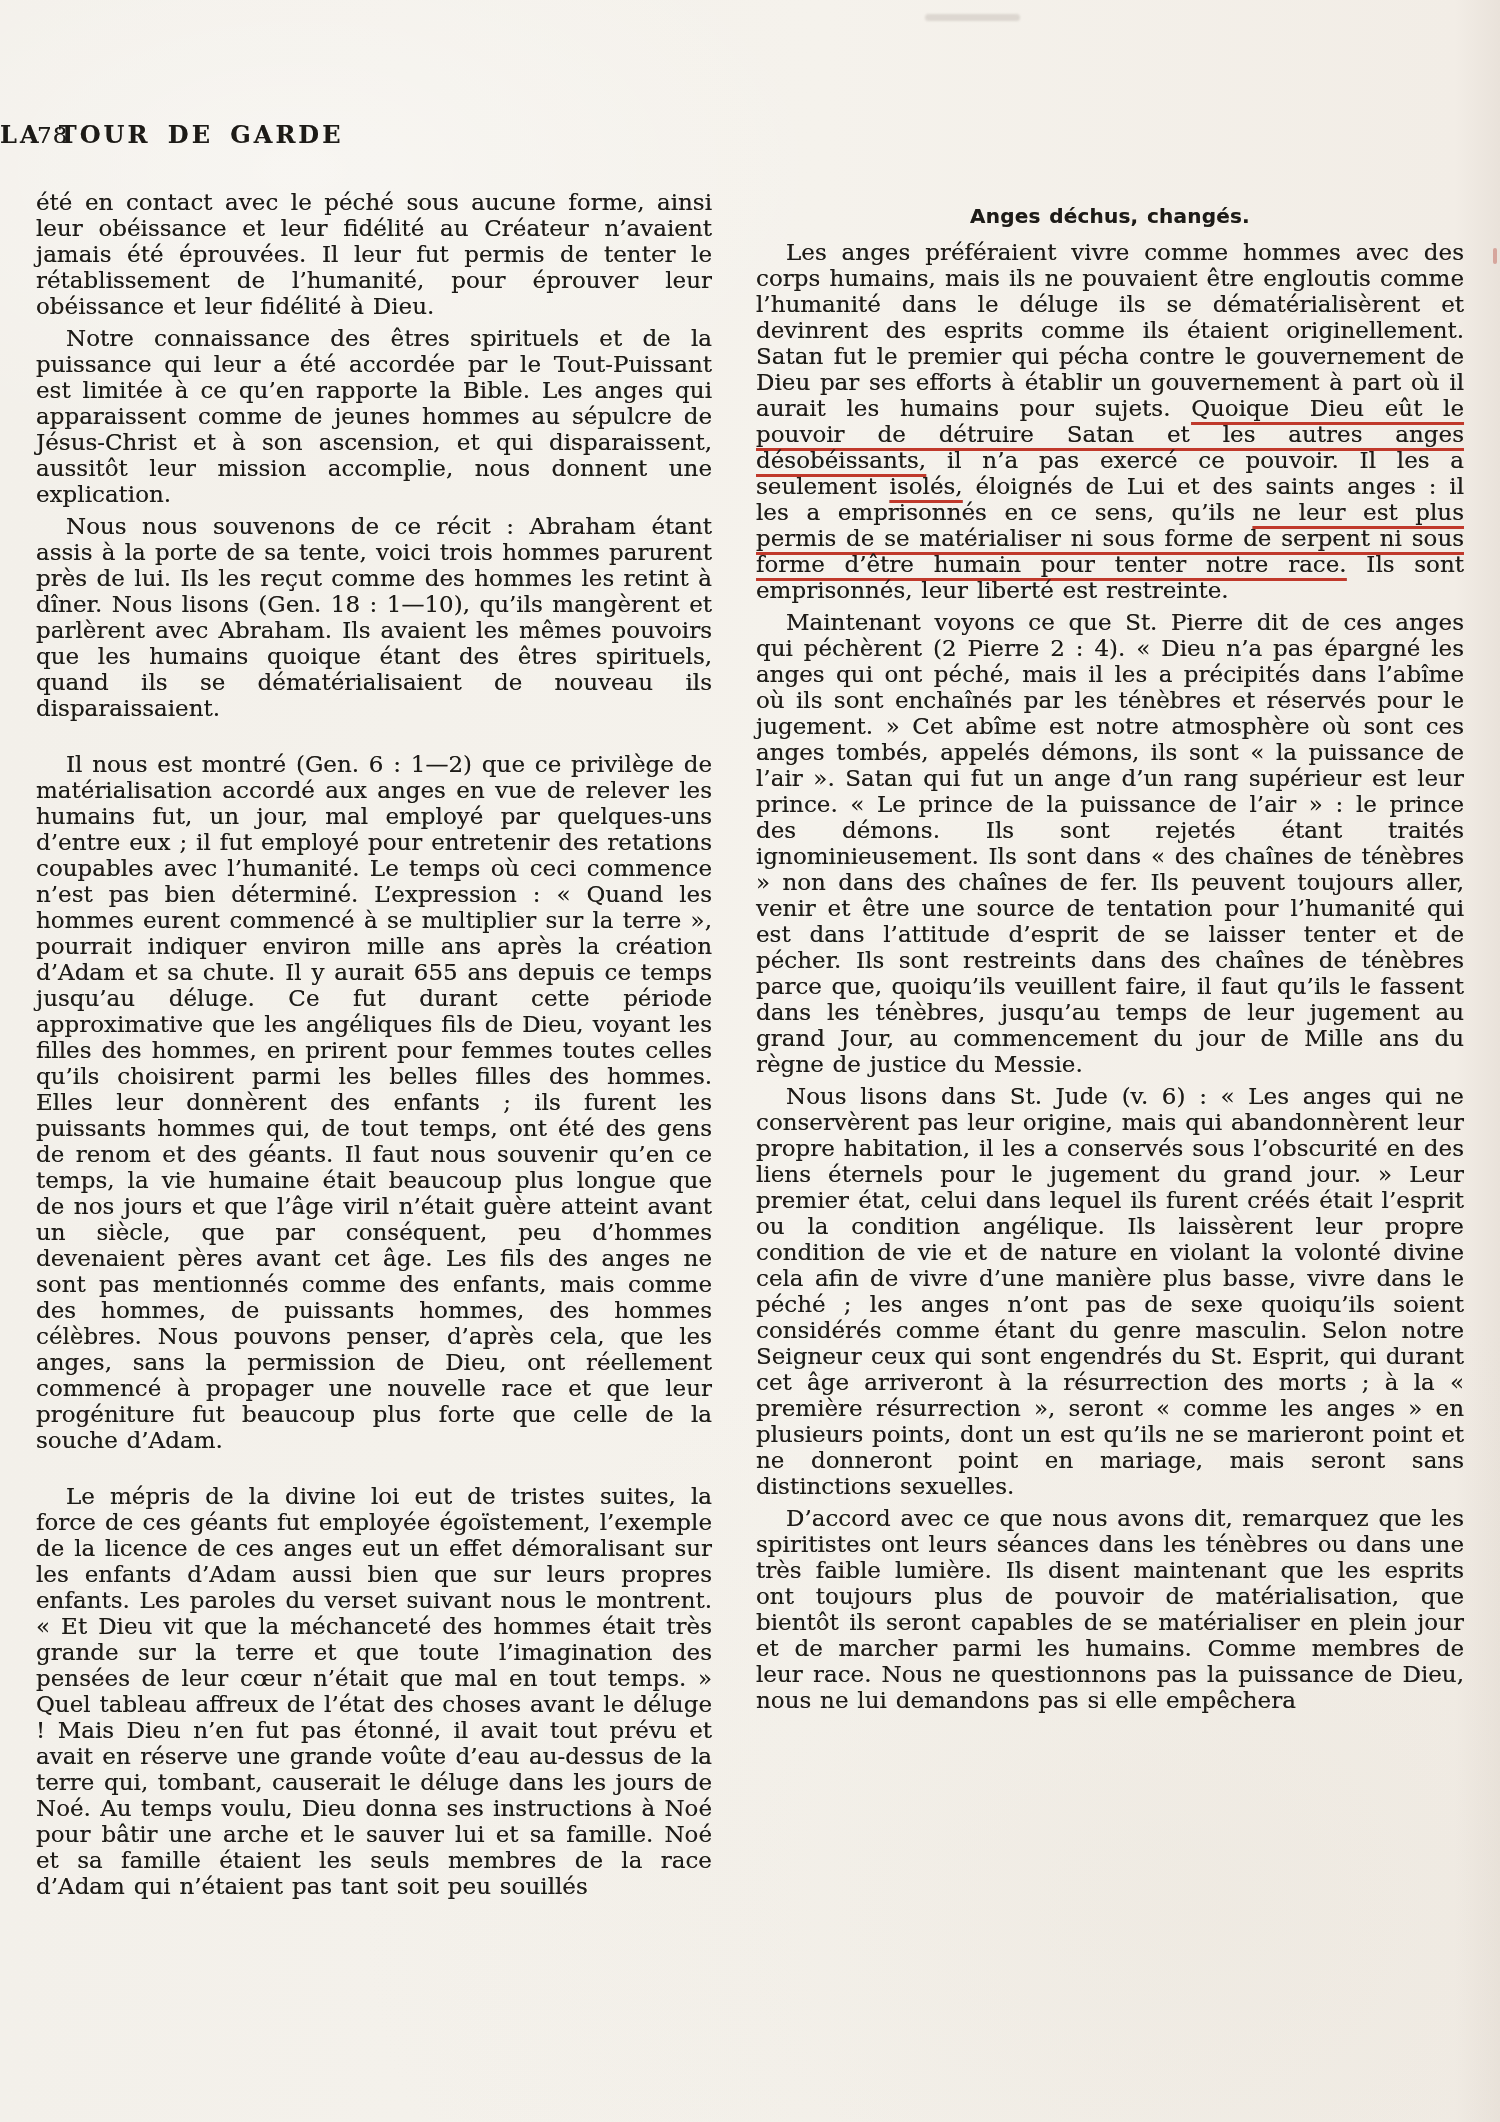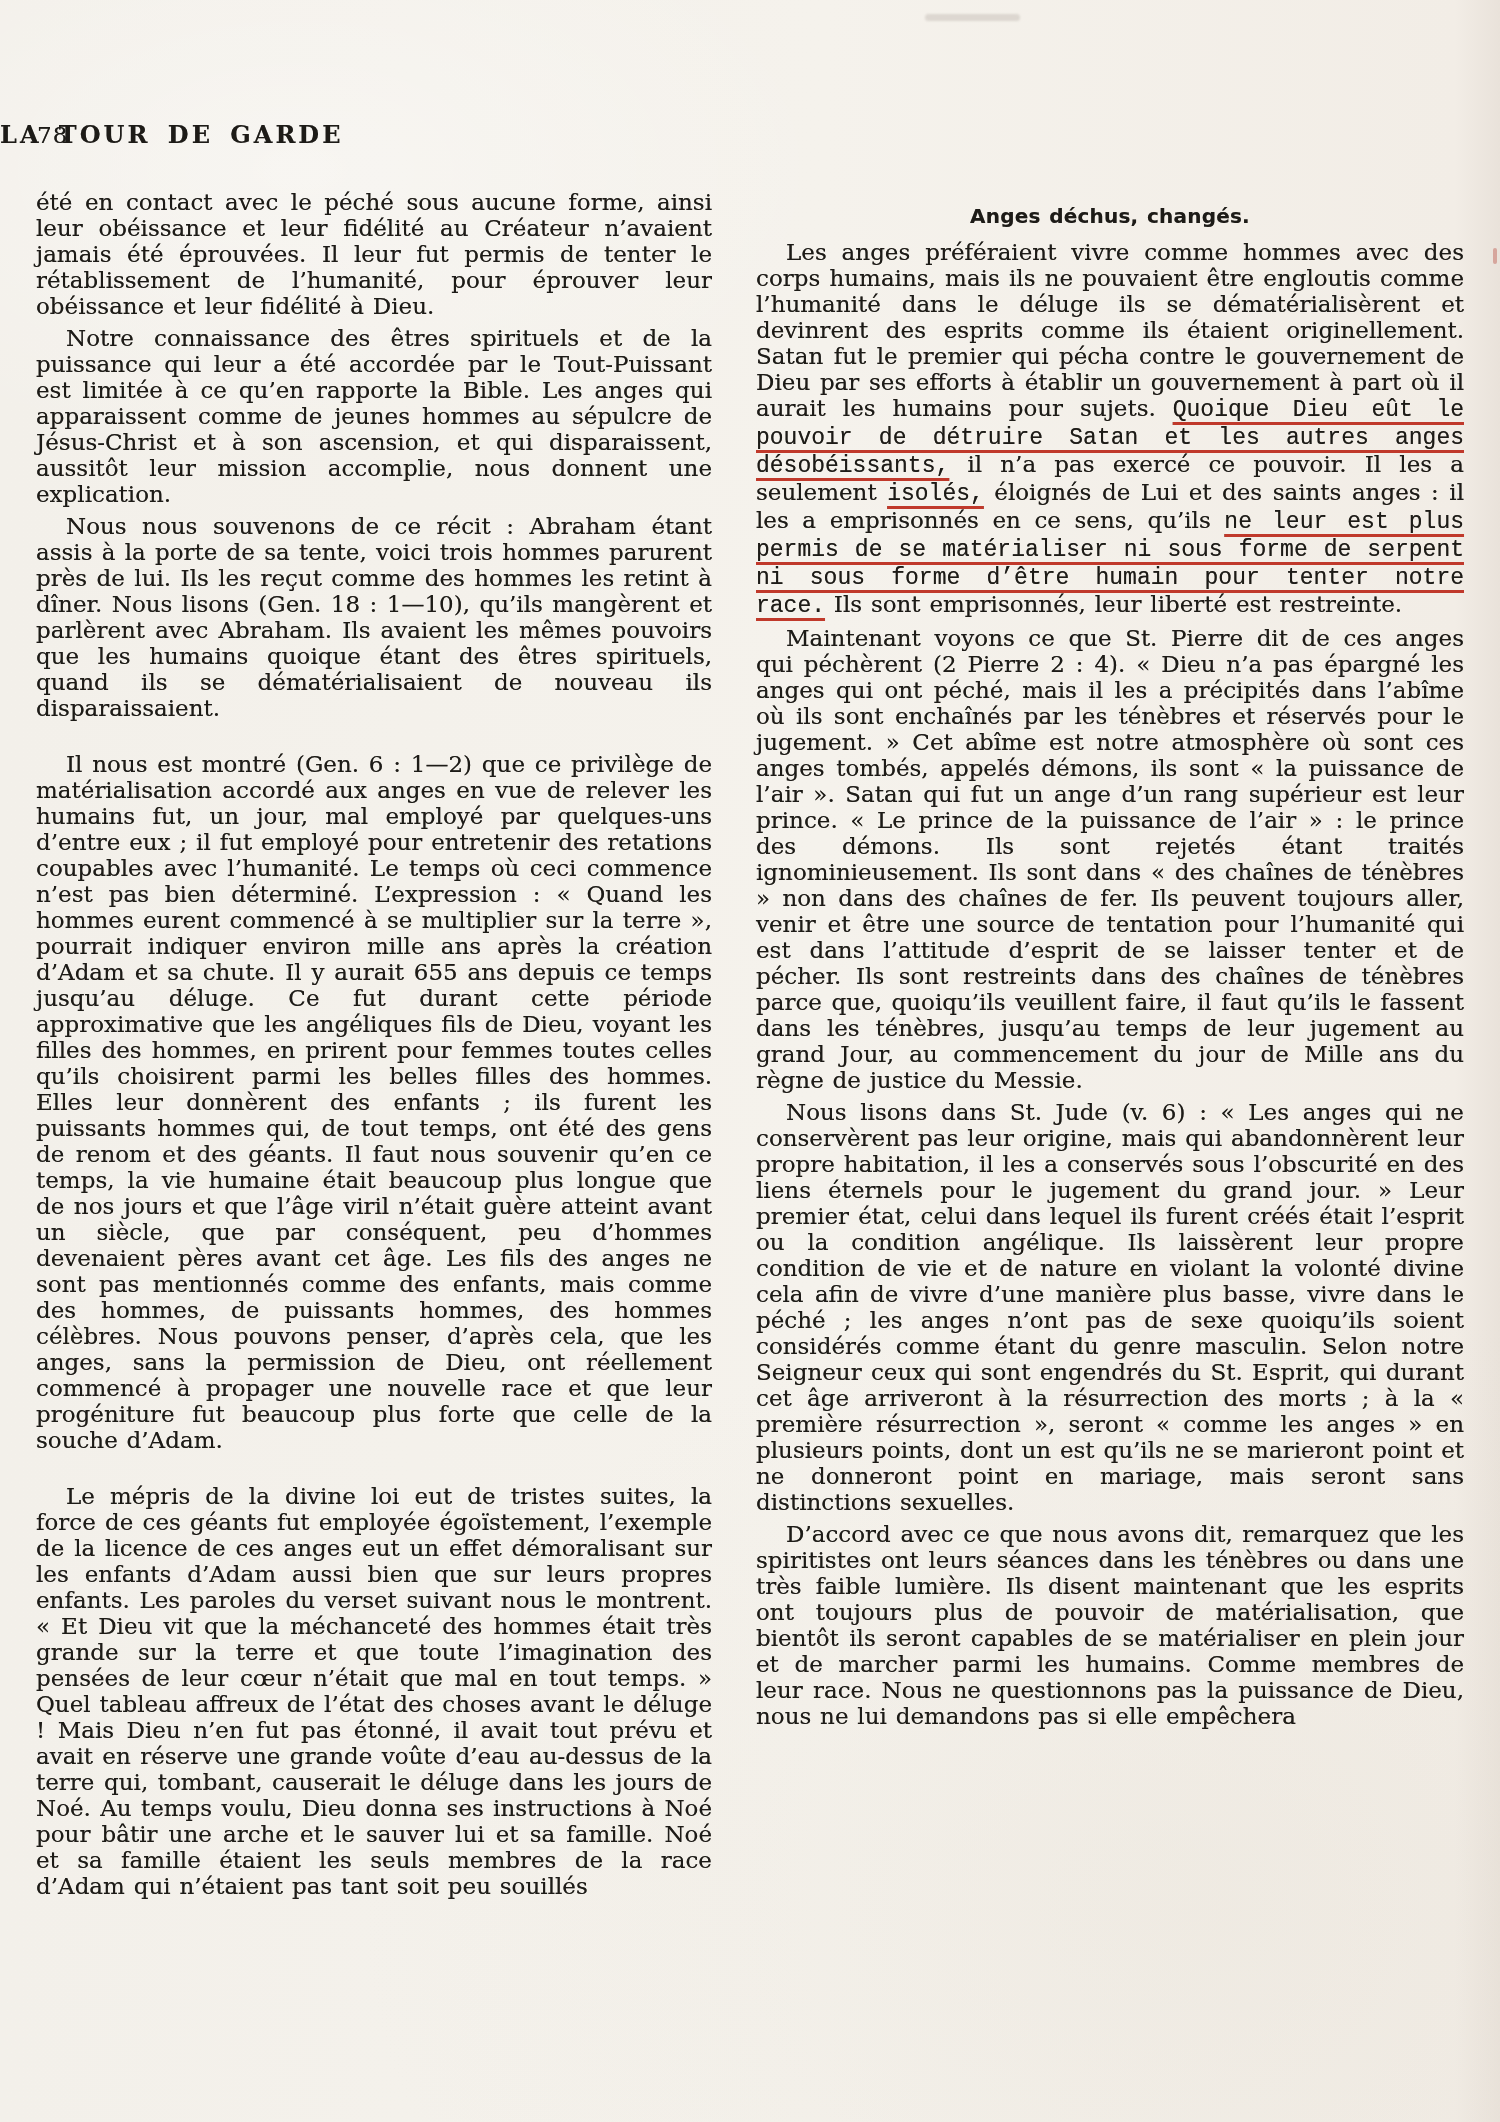--- a/index.html
+++ b/index.html
@@ -34,21 +34,20 @@
     font-size:20px;font-weight:bold;text-align:center;text-indent:0;
     margin:14px 0 10px 0;letter-spacing:.2px;
     text-shadow:0 0 .3px rgba(0,0,0,.4);
   }
   .redline{
     text-decoration:underline;
     text-decoration-color:var(--underline-color,#c0392b);
     text-decoration-thickness:3px;
     text-underline-offset:6px;
     text-decoration-skip-ink:none;
-    font-family:Liberation Mono, monospace;
   }
   .smudge-top{position:absolute;left:925px;top:14px;width:95px;height:7px;
     background:rgba(150,140,130,.25);border-radius:4px;filter:blur(1px);}
   .edge-tick{position:absolute;left:1493px;top:248px;width:4px;height:16px;
     background:rgba(190,90,80,.45);border-radius:2px;filter:blur(.4px);}
 </style>
 </head>
 <body>
 
 <div class="smudge-top"></div>

